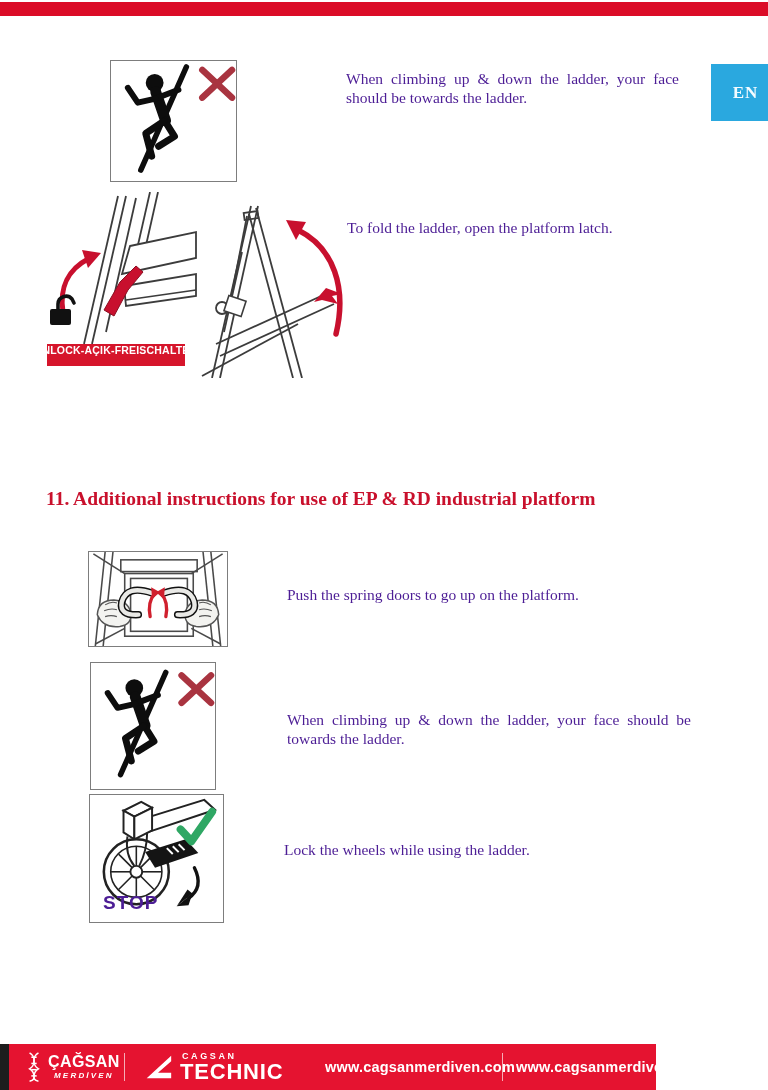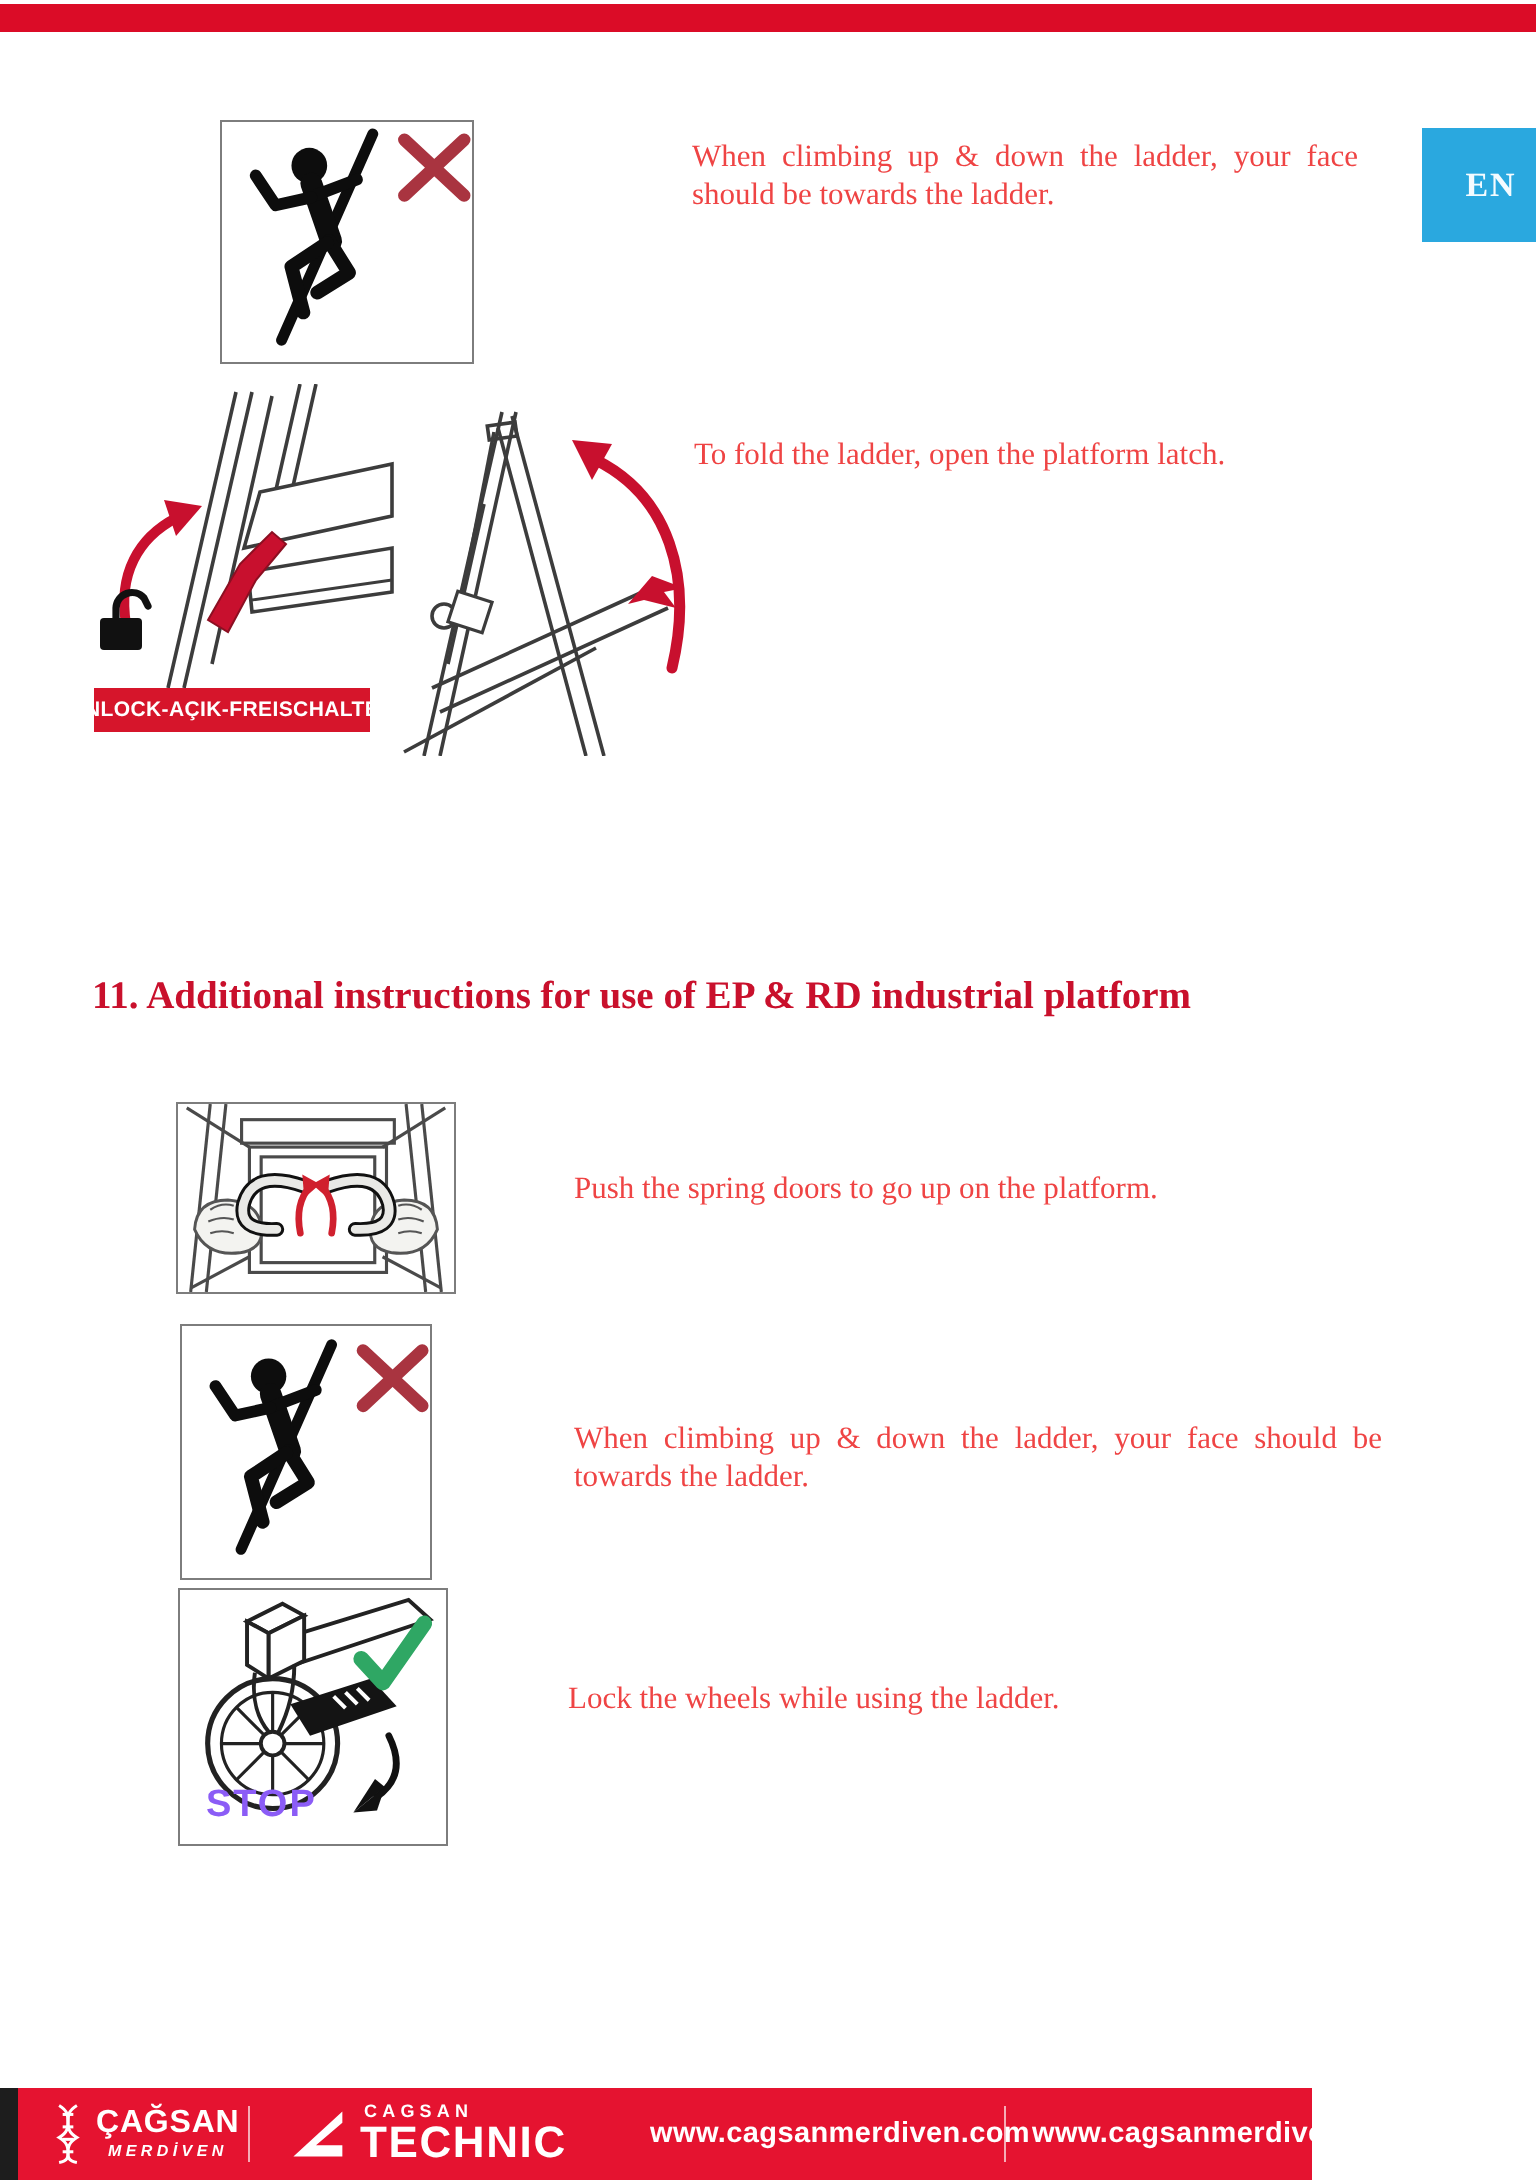--- a/index.html
+++ b/index.html
@@ -12,34 +12,34 @@
   
   .en-tab{position:absolute;left:711px;top:64px;width:69px;height:57px;background:#2AA8DF;
           color:#f4fbff;display:flex;align-items:center;justify-content:center;
           font-weight:bold;font-size:17px;letter-spacing:1px;}
 
   
   .figbox{position:absolute;background:#fff;border:1px solid #7d7d7d;box-sizing:border-box;}
   .figbox svg{display:block;width:100%;height:100%;}
 
   
-  .instr{position:absolute;font-size:15.5px;line-height:1.24;color:#ef4444;text-align:justify;}
+  .instr{position:absolute;font-size:15.5px;line-height:1.24;color:#4c1d95;text-align:justify;}
 
   .section-heading{position:absolute;left:46px;top:488px;font-size:19.5px;font-weight:bold;
                    color:#C9102C;white-space:nowrap;}
 
   
   .unlock-banner{position:absolute;left:47px;top:344px;width:138px;height:22px;background:#D6152B;
                  color:#fff;font-family:"Liberation Sans",sans-serif;font-weight:bold;font-size:10.5px;
-                 letter-spacing:.2px;display:flex;align-items:center;justify-content:center;white-space:nowrap;}
+                 letter-spacing:.2px;display:flex;justify-content:center;white-space:nowrap;}
 
   .fold-fig{position:absolute;left:46px;top:192px;width:300px;height:186px;}
 
   .stop-word{position:absolute;left:13px;top:97px;font-family:"Liberation Sans",sans-serif;
-             font-weight:bold;font-size:19px;letter-spacing:1px;color:#8b5cf6;}
+             font-weight:bold;font-size:19px;letter-spacing:1px;color:#4c1d95;}
 
   
   .footer{position:absolute;left:0;top:1044px;width:656px;height:46px;background:#E51330;
           font-family:"Liberation Sans",sans-serif;color:#fff;}
   .footer .edge{position:absolute;left:0;top:0;width:9px;height:46px;background:#1d1d1d;}
   .f-item{position:absolute;top:50%;transform:translateY(-50%);}
   .brand{display:flex;align-items:center;gap:6px;}
   .brand .stack{display:flex;flex-direction:column;line-height:1;}
   .brand1-title{font-size:16px;font-weight:800;letter-spacing:.4px;}
   .brand1-sub{font-size:8px;font-weight:bold;font-style:italic;letter-spacing:2.2px;margin-top:2px;margin-left:6px;}

